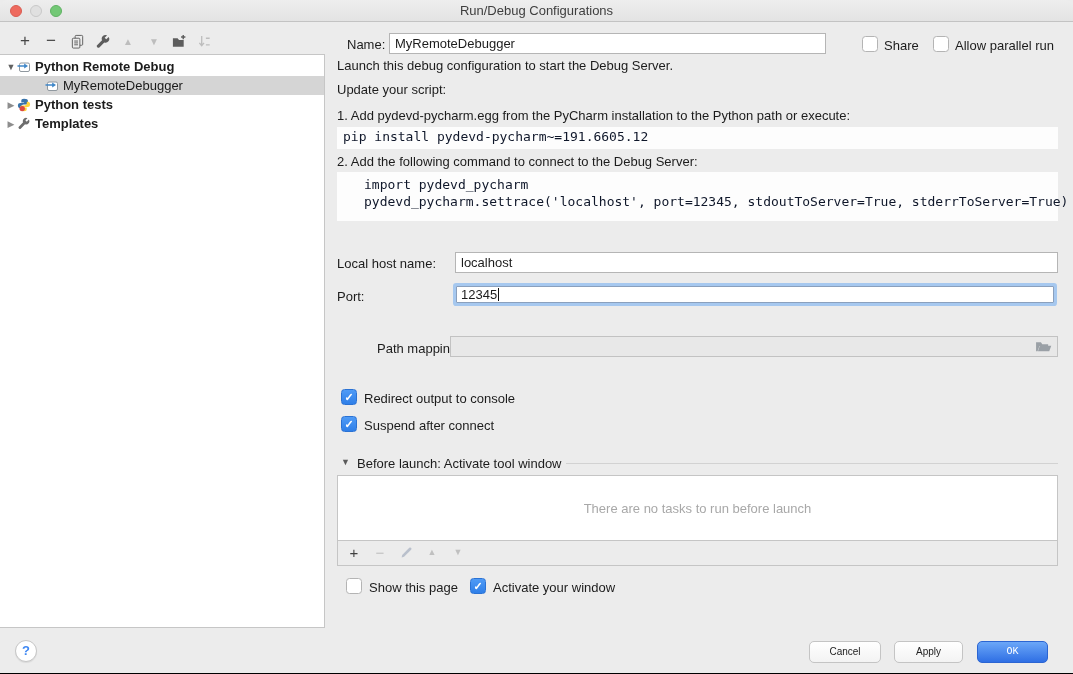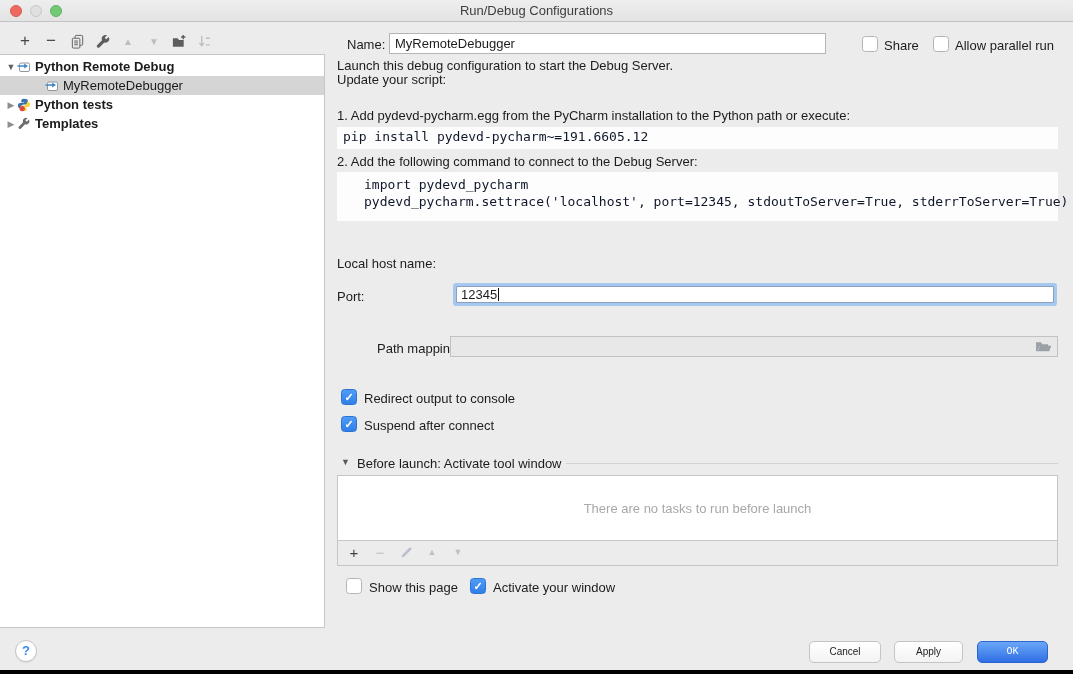--- a/index.html
+++ b/index.html
@@ -1,18 +1,18 @@
 <!DOCTYPE html>
 <html><head>
 <meta charset="utf-8">
 <style>
   * { margin:0; padding:0; box-sizing:border-box; }
   html,body { width:1073px; height:674px; background:#ececec; font-family:"Liberation Sans",sans-serif; }
   .window { position:relative; width:1073px; height:674px; background:#ececec; overflow:hidden;
-            border-radius:8px 8px 0 0; border-bottom:4px solid #000000; }
+            border-radius:8px 8px 0 0; border-bottom:1px solid #000000; }
   
   .titlebar { position:absolute; top:0; left:0; right:0; height:22px;
               background:linear-gradient(#eeeeee,#e3e3e3); border-bottom:1px solid #c3c3c3; }
   .title { position:absolute; top:3px; left:0; right:0; text-align:center; font-size:13px; color:#3e3e3e; }
   .tl { position:absolute; top:5px; width:12px; height:12px; border-radius:50%; }
   .tl.red   { left:10px; background:#ee6a5e; border:1px solid #d95c51; }
   .tl.gray  { left:30px; background:#e0e0e0; border:1px solid #c8c8c8; }
   .tl.green { left:50px; background:#73c876; border:1px solid #5fb163; }
   
   .sidebar-toolbar { position:absolute; top:28px; left:0; width:325px; height:26px; }
@@ -153,27 +153,28 @@
   </div>
 
   <span class="lbl" style="left:347px; top:37px;">Name:</span>
   <div class="field" style="left:389px; top:33px; width:437px; height:21px;">MyRemoteDebugger</div>
   <span class="cb" style="left:862px; top:36px;"></span>
   <span class="lbl" style="left:884px; top:38px;">Share</span>
   <span class="cb" style="left:933px; top:36px;"></span>
   <span class="lbl" style="left:955px; top:38px;">Allow parallel run</span>
 
   <span class="lbl" style="left:337px; top:58px;">Launch this debug configuration to start the Debug Server.</span>
-  <span class="lbl" style="left:337px; top:72px;">Update your script:</span>
+  <span class="lbl" style="left:337px; top:82px;">Update your script:</span>
   <span class="lbl" style="left:337px; top:108px;">1. Add pydevd-pycharm.egg from the PyCharm installation to the Python path or execute:</span>
   <div class="codestrip" style="top:127px; height:22px;">pip install pydevd-pycharm~=191.6605.12</div>
   <span class="lbl" style="left:337px; top:154px;">2. Add the following command to connect to the Debug Server:</span>
   <div class="codestrip" style="top:172px; height:49px; line-height:17px; padding-top:4px;padding-left:27px;"><span style="display:block;">import pydevd_pycharm</span><span style="display:block;">pydevd_pycharm.settrace('localhost', port=12345, stdoutToServer=True, stderrToServer=True)</span></div>
 
   <span class="lbl" style="left:337px; top:256px;">Local host name:</span>
+  <div class="field" style="left:455px; top:252px; width:603px; height:21px;">localhost</div>
 
   <span class="lbl" style="left:337px; top:289px;">Port:</span>
   <div class="port-field"><span>12345</span><span class="caret"></span></div>
 
   <span class="lbl" style="left:337px; top:341px;margin-left:40px;">Path mappings:</span>
   <div class="pm-field">
     <span style="position:absolute; right:5px; top:3px;">
       <svg width="17" height="13" viewBox="0 0 18 14">
           <path fill="#9aa0a6" d="M1 2.5h5.2l1.5 2H14v2H4.6L2.6 12H1z"></path>
           <path fill="#9aa0a6" d="M5 6.2h12.4l-2.2 5.8H3z"></path>

